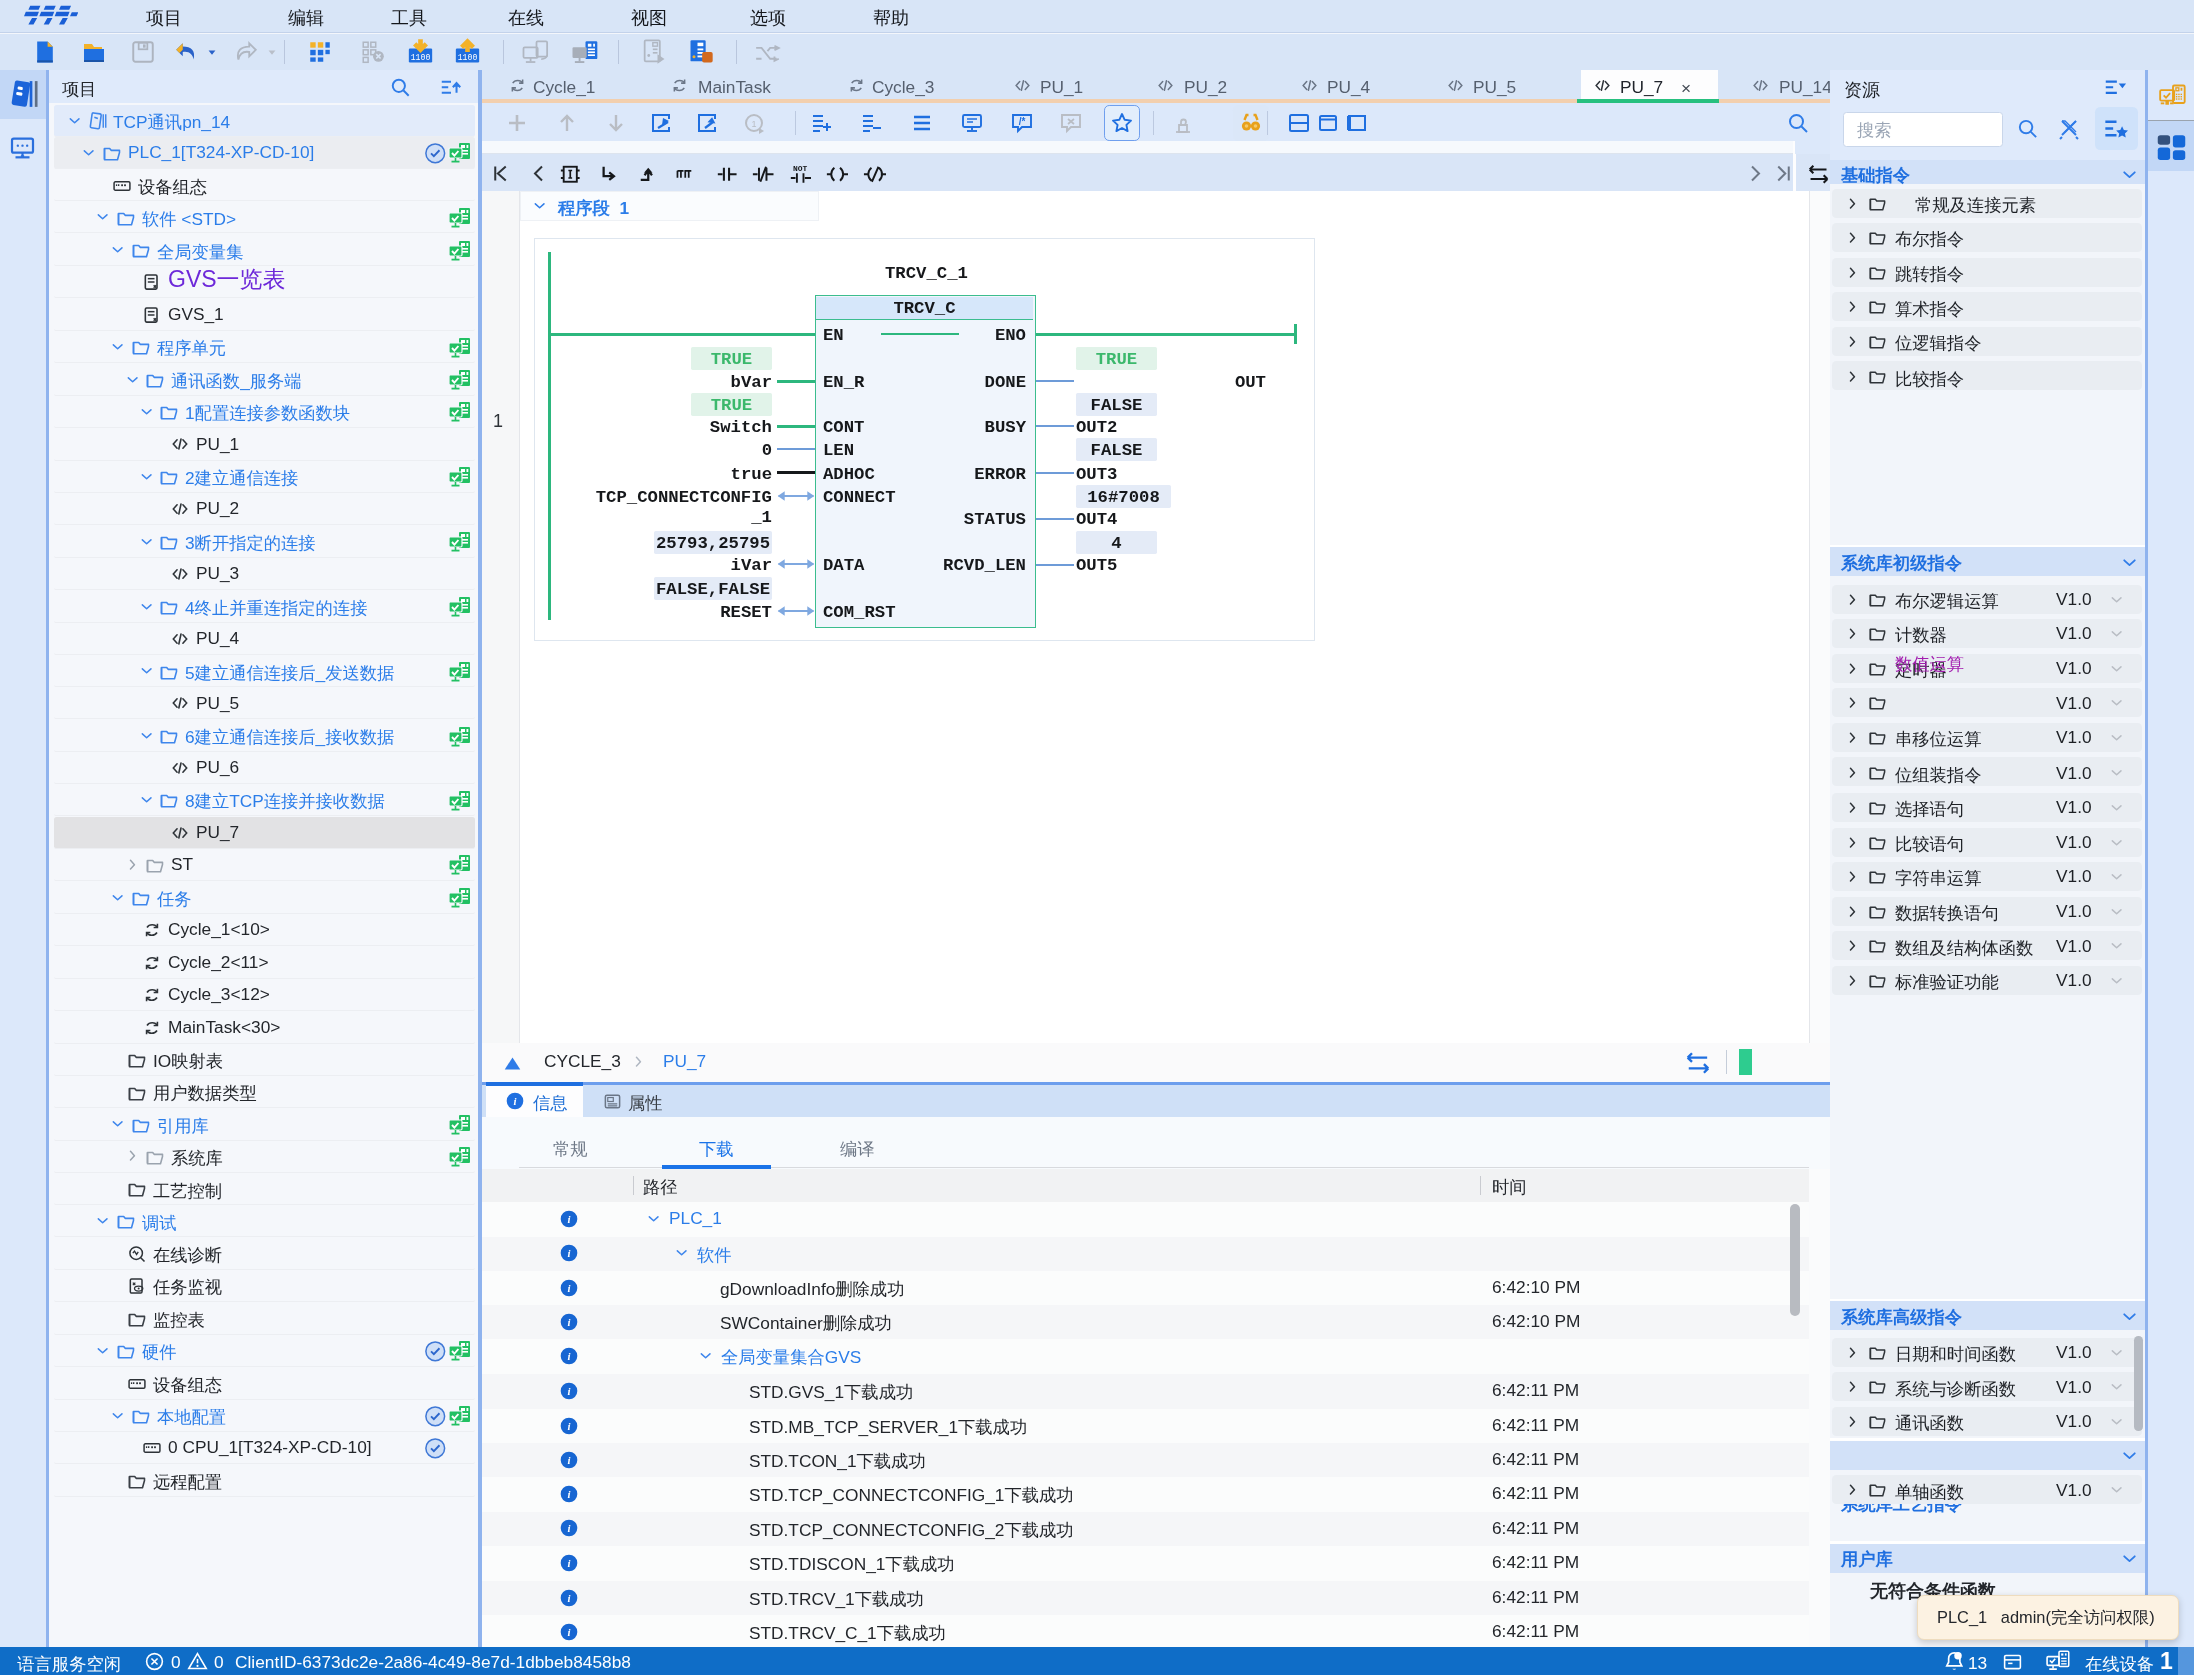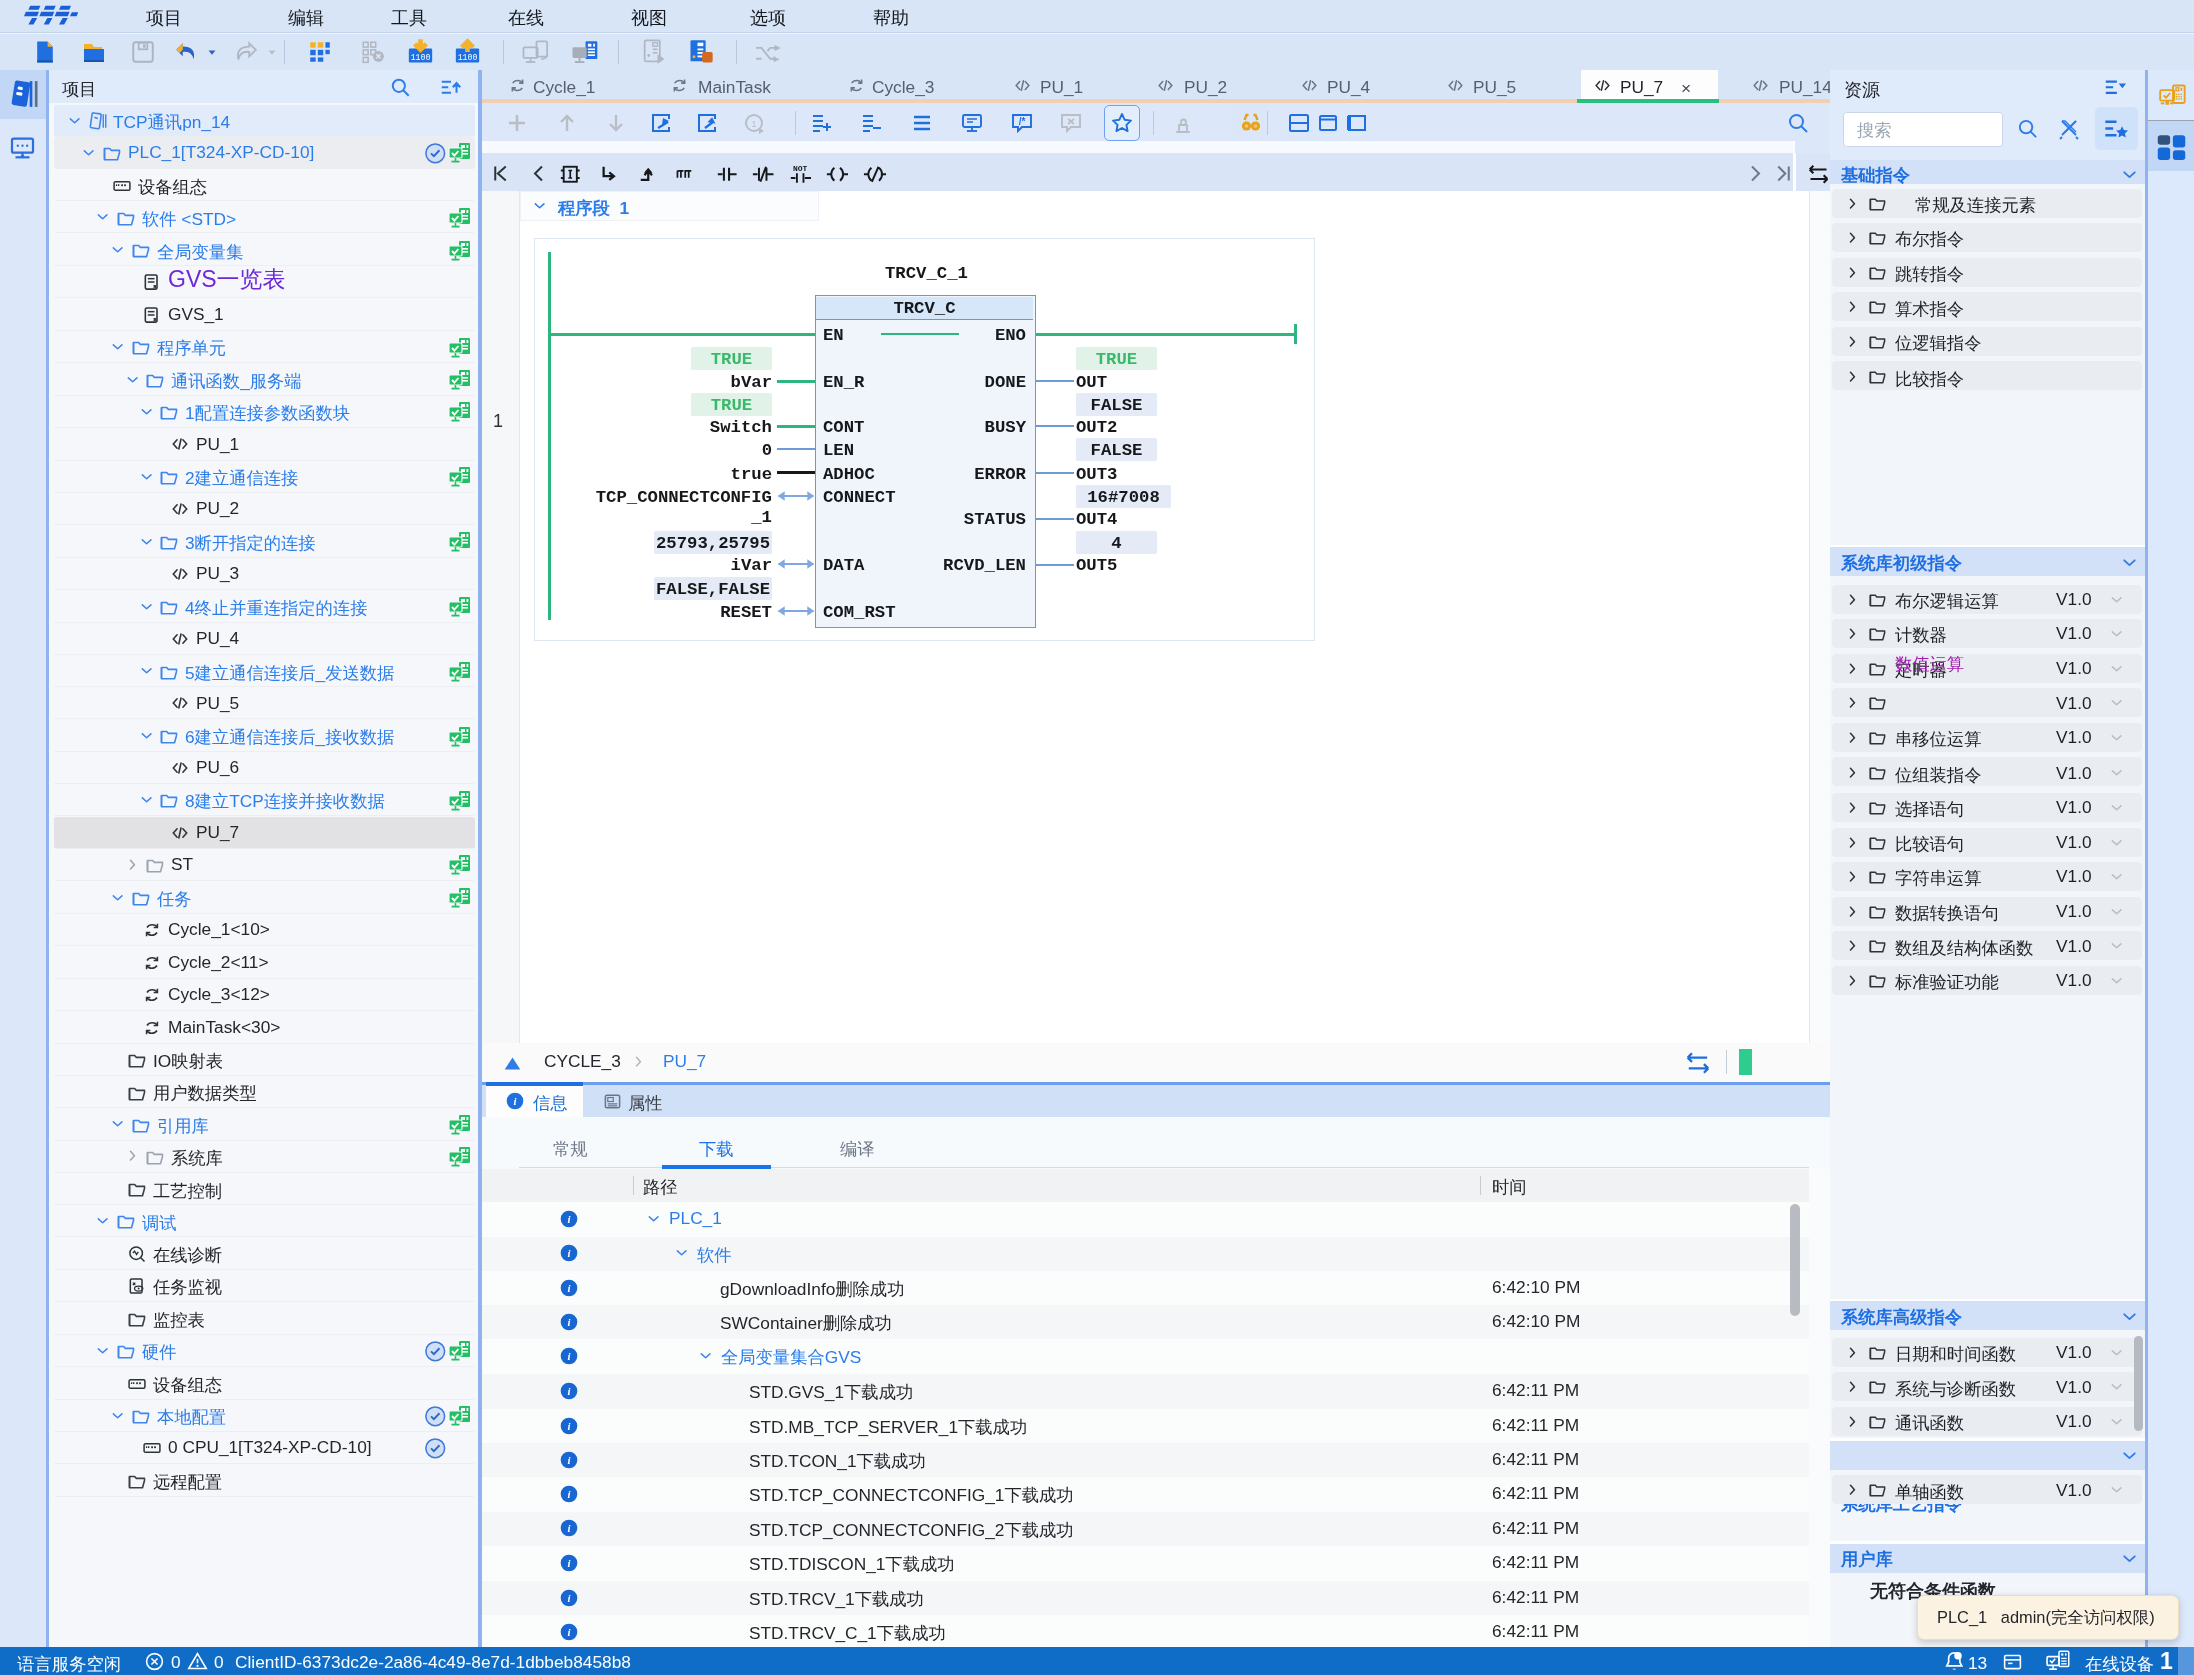--- a/index.html
+++ b/index.html
@@ -926,21 +926,21 @@
 <div style="position:absolute;left:513px;top:601px;width:259px;height:21px;font-size:17.3px;font-weight:bold;color:#16181b;text-align:right;white-space:pre;"><span class="mono">RESET</span></div>
 <div style="position:absolute;left:691px;top:347px;width:81px;height:22.5px;background:#e1f3e9;border-radius:1.7px;font-size:17.3px;font-weight:bold;color:#3cb86c;text-align:center;line-height:22.5px;white-space:pre;"><span class="mono">TRUE</span></div>
 <div style="position:absolute;left:691px;top:393px;width:81px;height:22.5px;background:#e1f3e9;border-radius:1.7px;font-size:17.3px;font-weight:bold;color:#3cb86c;text-align:center;line-height:22.5px;white-space:pre;"><span class="mono">TRUE</span></div>
 <div style="position:absolute;left:654px;top:531px;width:118px;height:22.5px;background:#e4ebf7;border-radius:1.7px;font-size:17.3px;font-weight:bold;color:#16181b;text-align:center;line-height:22.5px;white-space:pre;"><span class="mono">25793,25795</span></div>
 <div style="position:absolute;left:654px;top:577px;width:118px;height:22.5px;background:#e4ebf7;border-radius:1.7px;font-size:17.3px;font-weight:bold;color:#16181b;text-align:center;line-height:22.5px;white-space:pre;"><span class="mono">FALSE,FALSE</span></div>
 <div style="position:absolute;left:1076px;top:347px;width:81px;height:22.5px;background:#e1f3e9;border-radius:1.7px;font-size:17.3px;font-weight:bold;color:#3cb86c;text-align:center;line-height:22.5px;white-space:pre;"><span class="mono">TRUE</span></div>
 <div style="position:absolute;left:1076px;top:393px;width:81px;height:22.5px;background:#e4ebf7;border-radius:1.7px;font-size:17.3px;font-weight:bold;color:#16181b;text-align:center;line-height:22.5px;white-space:pre;"><span class="mono">FALSE</span></div>
 <div style="position:absolute;left:1076px;top:438px;width:81px;height:22.5px;background:#e4ebf7;border-radius:1.7px;font-size:17.3px;font-weight:bold;color:#16181b;text-align:center;line-height:22.5px;white-space:pre;"><span class="mono">FALSE</span></div>
 <div style="position:absolute;left:1076px;top:485px;width:95px;height:22.5px;background:#e4ebf7;border-radius:1.7px;font-size:17.3px;font-weight:bold;color:#16181b;text-align:center;line-height:22.5px;white-space:pre;"><span class="mono">16#7008</span></div>
 <div style="position:absolute;left:1076px;top:531px;width:81px;height:22.5px;background:#e4ebf7;border-radius:1.7px;font-size:17.3px;font-weight:bold;color:#16181b;text-align:center;line-height:22.5px;white-space:pre;"><span class="mono">4</span></div>
-<div style="position:absolute;left:1076px;top:371px;width:190px;height:21px;font-size:17.3px;font-weight:bold;color:#16181b;text-align:left;white-space:pre;"><span class="mono">OUT</span></div>
+<div style="position:absolute;left:1076px;top:371px;width:190px;height:21px;font-size:17.3px;font-weight:bold;color:#16181b;text-align:right;white-space:pre;"><span class="mono">OUT</span></div>
 <div style="position:absolute;left:1076px;top:416px;width:190px;height:21px;font-size:17.3px;font-weight:bold;color:#16181b;text-align:left;white-space:pre;"><span class="mono">OUT2</span></div>
 <div style="position:absolute;left:1076px;top:463px;width:190px;height:21px;font-size:17.3px;font-weight:bold;color:#16181b;text-align:left;white-space:pre;"><span class="mono">OUT3</span></div>
 <div style="position:absolute;left:1076px;top:508px;width:190px;height:21px;font-size:17.3px;font-weight:bold;color:#16181b;text-align:left;white-space:pre;"><span class="mono">OUT4</span></div>
 <div style="position:absolute;left:1076px;top:554px;width:190px;height:21px;font-size:17.3px;font-weight:bold;color:#16181b;text-align:left;white-space:pre;"><span class="mono">OUT5</span></div>
 <div style="position:absolute;left:777px;top:380px;width:38px;height:2.6px;background:#2db77e;"></div>
 <div style="position:absolute;left:777px;top:425px;width:38px;height:2.6px;background:#2db77e;"></div>
 <div style="position:absolute;left:777px;top:448px;width:38px;height:1.7px;background:#6d9bd8;"></div>
 <div style="position:absolute;left:777px;top:471px;width:38px;height:2.6px;background:#16181b;"></div>
 <div style="position:absolute;left:1036px;top:380px;width:38px;height:1.7px;background:#6d9bd8;"></div>
 <div style="position:absolute;left:1036px;top:425px;width:38px;height:1.7px;background:#6d9bd8;"></div>

